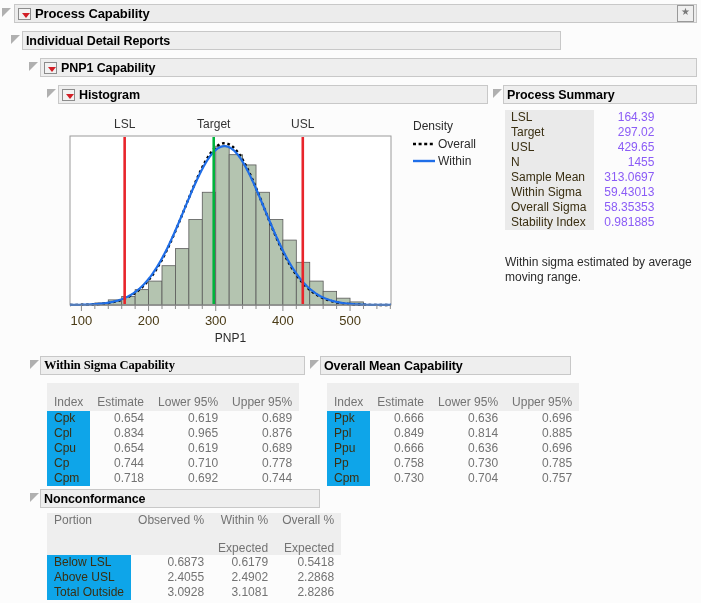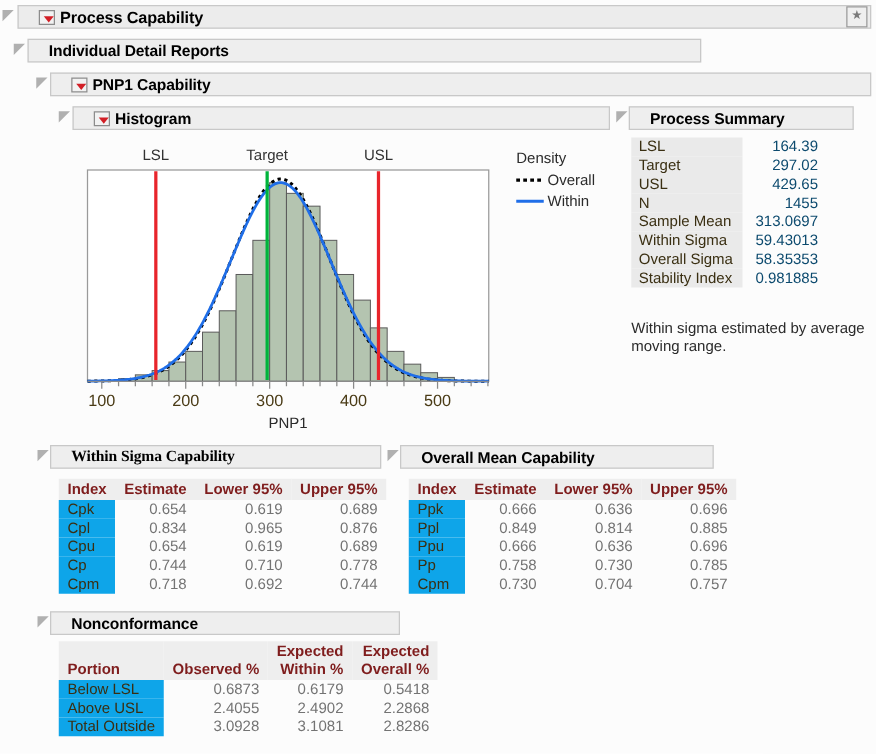--- a/index.html
+++ b/index.html
@@ -18,21 +18,21 @@
 
   
   .outline-bar {
     position: absolute;
     display: flex;
     align-items: center;
     background: #eeeeee;
     border: 1px solid #c8c8c8;
     box-sizing: border-box;
     height: 19px;
-    padding-left: 16px;
+    padding-left: 3px;
   }
   .outline-bar.lvl0 { background: #ececec; }
   .tri-wrap {
     width: 11px; height: 11px;
     position: relative; flex: 0 0 auto;
     margin-right: 2px;
   }
   .tri-wrap::before {
     content: "";
     position: absolute;
@@ -94,24 +94,24 @@
 
   
   #hist-area { position: absolute; left: 0; top: 0; }
 
   
   table.jmp {
     border-collapse: collapse;
     font-size: 12px;
   }
   table.jmp th {
-    font-weight: bold;
-    color: #7f1d1d;
+    font-weight: normal;
+    color: #737373;
     background: #eeeeee;
-    padding: 1px 7px 2px 7px;
+    padding: 12px 7px 2px 7px;
     white-space: nowrap;
     border: 0;
   }
   table.jmp th.lcol { text-align: left; }
   table.jmp th.rcol { text-align: right; }
   table.jmp td {
     padding: 0px 7px 1px 7px;
     white-space: nowrap;
     color: #3a2f12;
     border: 0;
@@ -129,21 +129,21 @@
   .ps-tbl { border-collapse: collapse; font-size: 12px; }
   .ps-tbl td.k {
     background: #eaeaea;
     padding: 0 8px 1px 6px;
     color: #3a2f12;
     white-space: nowrap;
     text-align: left;
   }
   .ps-tbl td.v {
     padding: 0 6px 1px 10px;
-    color: #0c4a6e;
+    color: #8b5cf6;
     text-align: right;
     white-space: nowrap;
   }
   .ps-note {
     position: absolute;
     font-size: 12px;
     color: #2b2b2b;
     width: 200px;
     line-height: 15px;
   }
@@ -170,21 +170,21 @@
     <span class="outline-title">PNP1 Capability</span>
   </div>
   <div class="tri-wrap" style="position:absolute; left:28px; top:61px;"></div>
 
   <div class="outline-bar" style="left:58px; top:85px; width:430px;">
     <div class="redbtn"></div>
     <span class="outline-title">Histogram</span>
   </div>
   <div class="tri-wrap" style="position:absolute; left:46px; top:88px;"></div>
 
-  <div class="outline-bar" style="left:503px; top:85px; width:180px;">
+  <div class="outline-bar" style="left:503px; top:85px; width:194px;">
     <span class="outline-title">Process Summary</span>
   </div>
   <div class="tri-wrap" style="position:absolute; left:492px; top:88px;"></div>
 
   <div class="outline-bar" style="left:40px; top:356px; width:265px;font-family:Liberation Serif, serif;">
     <span class="outline-title">Within Sigma Capability</span>
   </div>
   <div class="tri-wrap" style="position:absolute; left:29px; top:359px;"></div>
 
   <div class="outline-bar" style="left:320px; top:356px; width:251px;">
@@ -395,32 +395,32 @@
             <td class="num">0.704</td>
             <td class="num">0.757</td>
           </tr>
         </tbody>
     </table>
   </div>
 
   <div class="tblwrap" style="left:47px; top:513px;">
     <table class="jmp">
       <thead>
+        <tr id="nc-head2">
+            <th class="lcol" style="padding-top: 0px;">Portion</th>
+            <th class="rcol" style="padding-top: 0px;">Observed %</th>
+            <th class="rcol" style="padding-top: 0px;">Within %</th>
+            <th class="rcol" style="padding-top: 0px;">Overall %</th>
+          </tr>
         <tr id="nc-head1">
             <th class="lcol" style="padding-bottom: 0px;"></th>
             <th class="rcol" style="padding-bottom: 0px;"></th>
             <th class="rcol" style="padding-bottom: 0px;">Expected</th>
             <th class="rcol" style="padding-bottom: 0px;">Expected</th>
           </tr>
-        <tr id="nc-head2">
-            <th class="lcol" style="padding-top: 0px;">Portion</th>
-            <th class="rcol" style="padding-top: 0px;">Observed %</th>
-            <th class="rcol" style="padding-top: 0px;">Within %</th>
-            <th class="rcol" style="padding-top: 0px;">Overall %</th>
-          </tr>
       </thead>
       <tbody id="nc-body">
           <tr>
             <td class="idx">Below LSL</td>
             <td class="num">0.6873</td>
             <td class="num">0.6179</td>
             <td class="num">0.5418</td>
           </tr>
           <tr>
             <td class="idx">Above USL</td>

